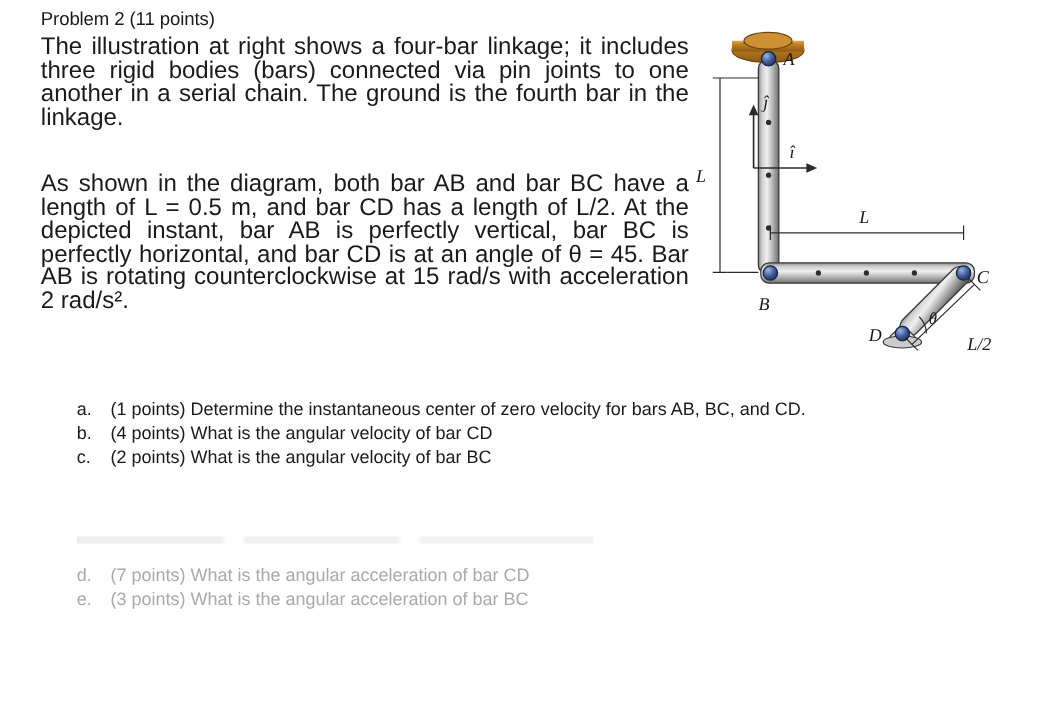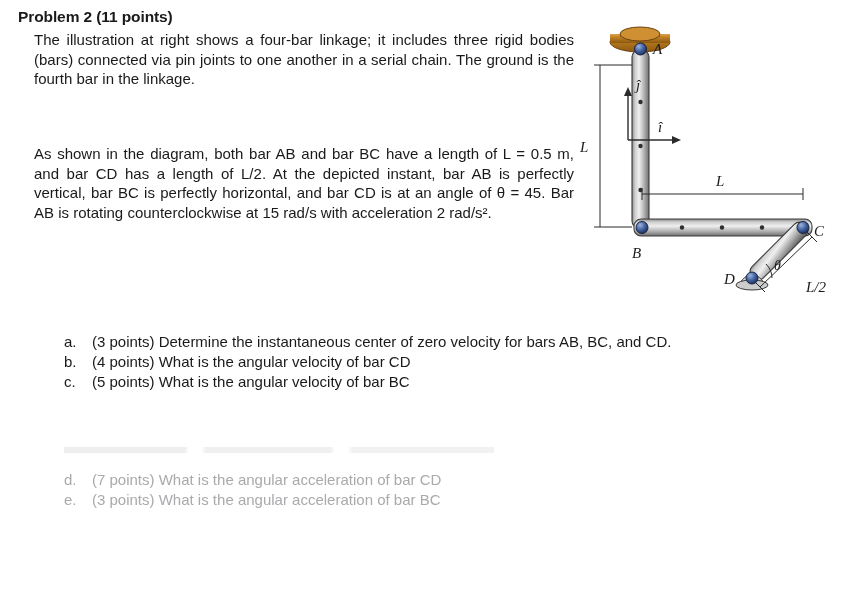--- a/index.html
+++ b/index.html
@@ -15,32 +15,32 @@
     position: relative;
     overflow: hidden;
   }
   .page {
     position: absolute;
     inset: 0;
   }
   
   #problem-title {
     position: absolute;
-    left: 18px;
+    left: 34px;
     top: 8px;
     font-size: 15.5px;
-    font-weight: bold;
+    font-weight: normal;
     letter-spacing: -0.1px;
   }
   
   .para {
     position: absolute;
     left: 34px;
     width: 540px;
-    font-size: 15px;
+    font-size: 20px;
     line-height: 19.5px;
     text-align: justify;
     text-justify: inter-word;
   }
   #para-1 { top: 30px; }
   #para-2 { top: 144px; }
 
   
   .qlist {
     position: absolute;
@@ -93,29 +93,29 @@
 <div class="page">
 
   <div id="problem-title">Problem 2 (11 points)</div>
 
   <div class="para" id="para-1">The illustration at right shows a four-bar linkage; it includes three rigid bodies (bars) connected via pin joints to one another in a serial chain. The ground is the fourth bar in the linkage.</div>
   <div class="para" id="para-2">As shown in the diagram, both bar AB and bar BC have a length of L = 0.5 m, and bar CD has a length of L/2. At the depicted instant, bar AB is perfectly vertical, bar BC is perfectly horizontal, and bar CD is at an angle of θ = 45. Bar AB is rotating counterclockwise at 15 rad/s with acceleration 2 rad/s².</div>
 
   <div class="qlist" id="qlist-main">
     <div class="qrow">
       <span class="qlabel">a.</span>
-      <span class="qtext">(3 points) Determine the instantaneous center of zero velocity for bars AB, BC, and CD.</span>
+      <span class="qtext">(1 points) Determine the instantaneous center of zero velocity for bars AB, BC, and CD.</span>
     </div>
     <div class="qrow">
       <span class="qlabel">b.</span>
       <span class="qtext">(4 points) What is the angular velocity of bar CD</span>
     </div>
     <div class="qrow">
       <span class="qlabel">c.</span>
-      <span class="qtext">(5 points) What is the angular velocity of bar BC</span>
+      <span class="qtext">(2 points) What is the angular velocity of bar BC</span>
     </div>
   </div>
 
   <div class="faint-line"></div>
 
   <div class="qlist" id="qlist-faded">
     <div class="qrow">
       <span class="qlabel">d.</span>
       <span class="qtext">(7 points) What is the angular acceleration of bar CD</span>
     </div>

